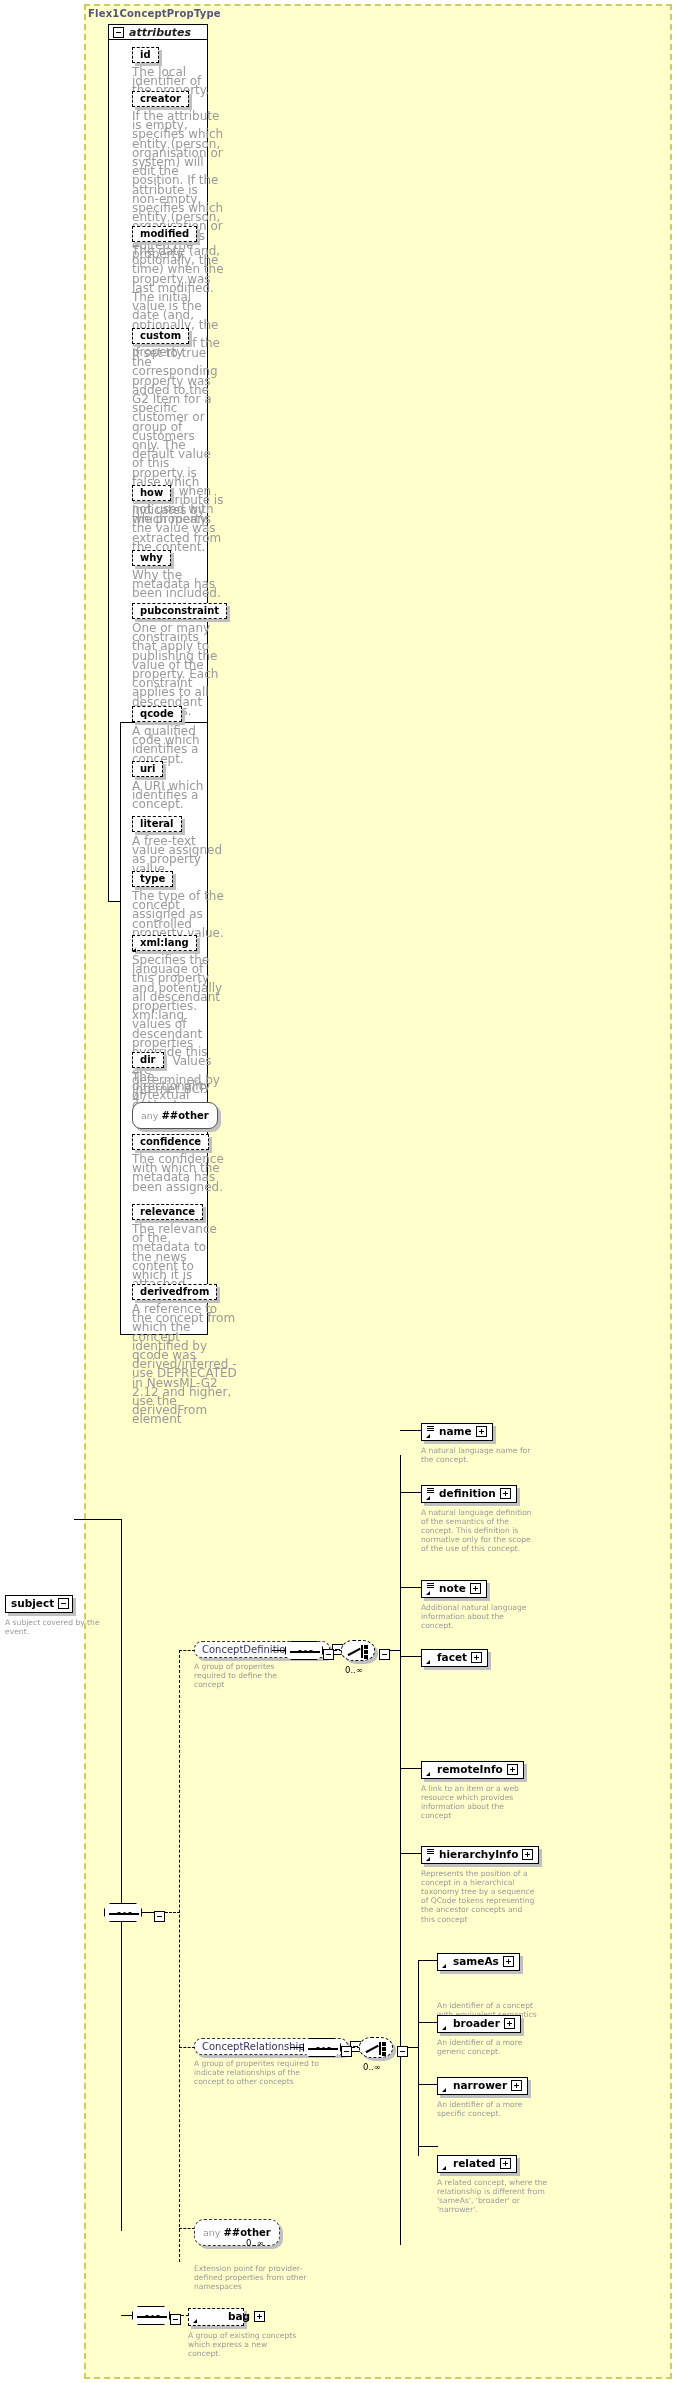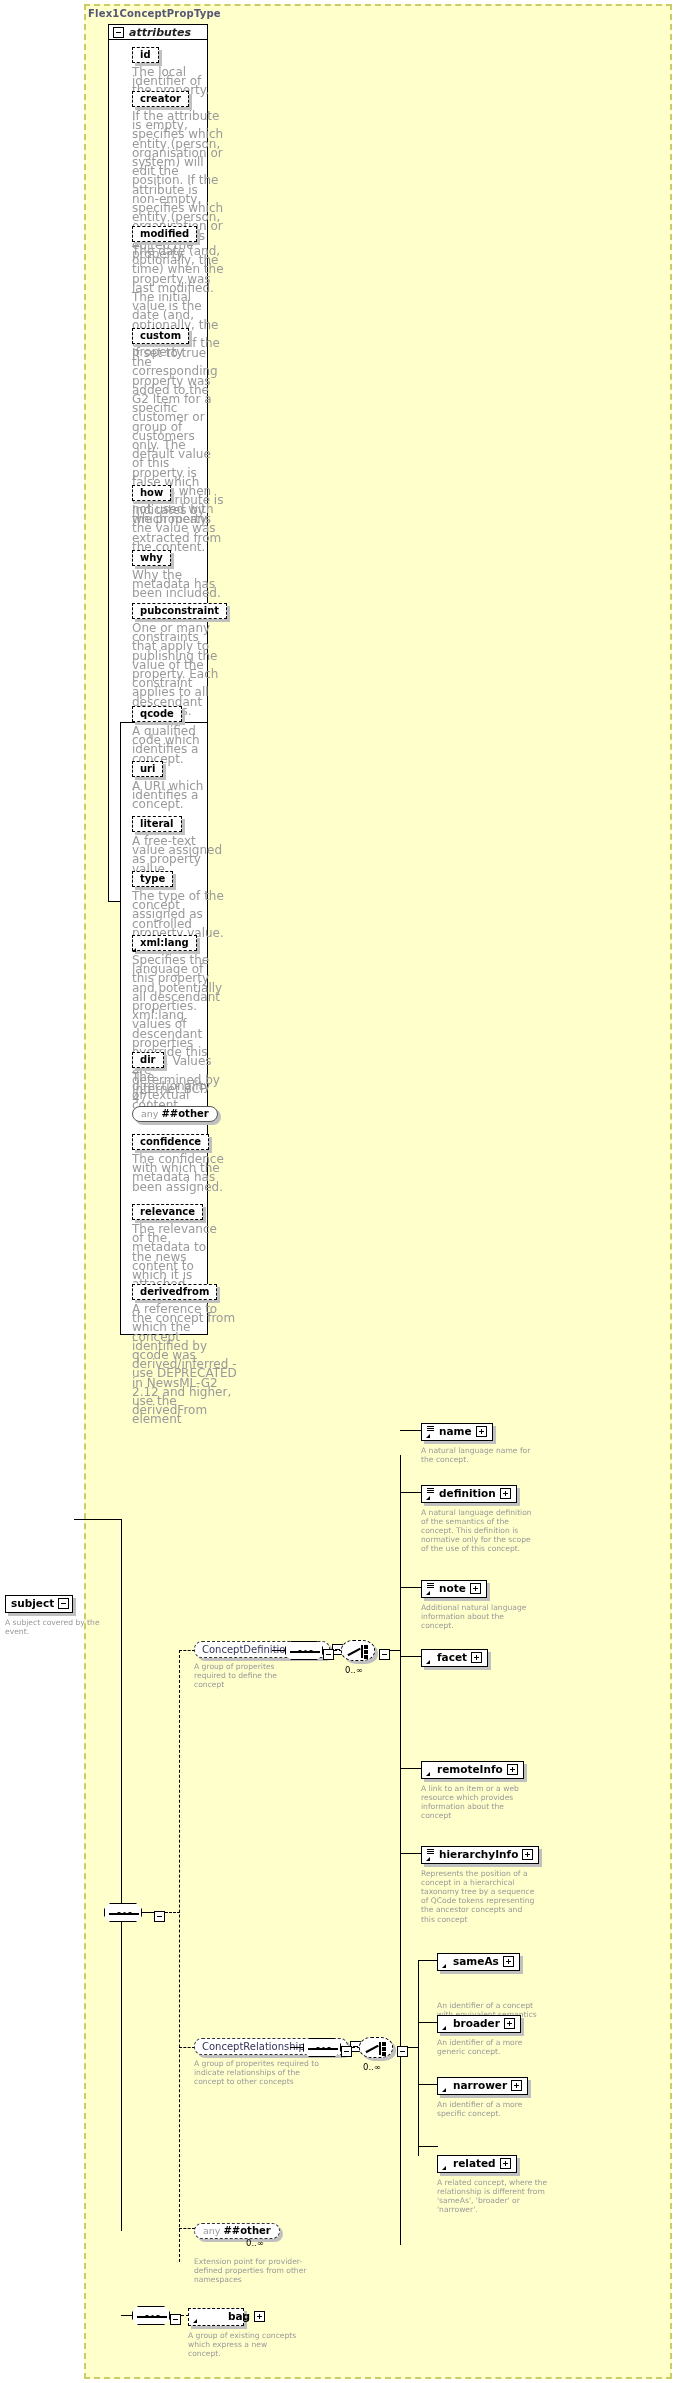--- a/index.html
+++ b/index.html
@@ -128,21 +128,21 @@
 
   
   .any-box {
     display: inline-flex;
     align-items: center;
     border: 1px solid #555;
     border-radius: 9px;
     background: #fff;
     font-size: 9.5px;
     padding: 1px 8px 2px 8px;
-    height: 16px;
+    height: 27px;
     box-shadow: 3px 3px 0 0 #c0c0c0;
     white-space: nowrap;
     color: #999;
   }
   .any-box b { color: #000; font-size: 10px; margin-left: 3px; }
   .any-box.dashed {
     border: 1px dashed #333;
     border-radius: 10px;
   }
 

